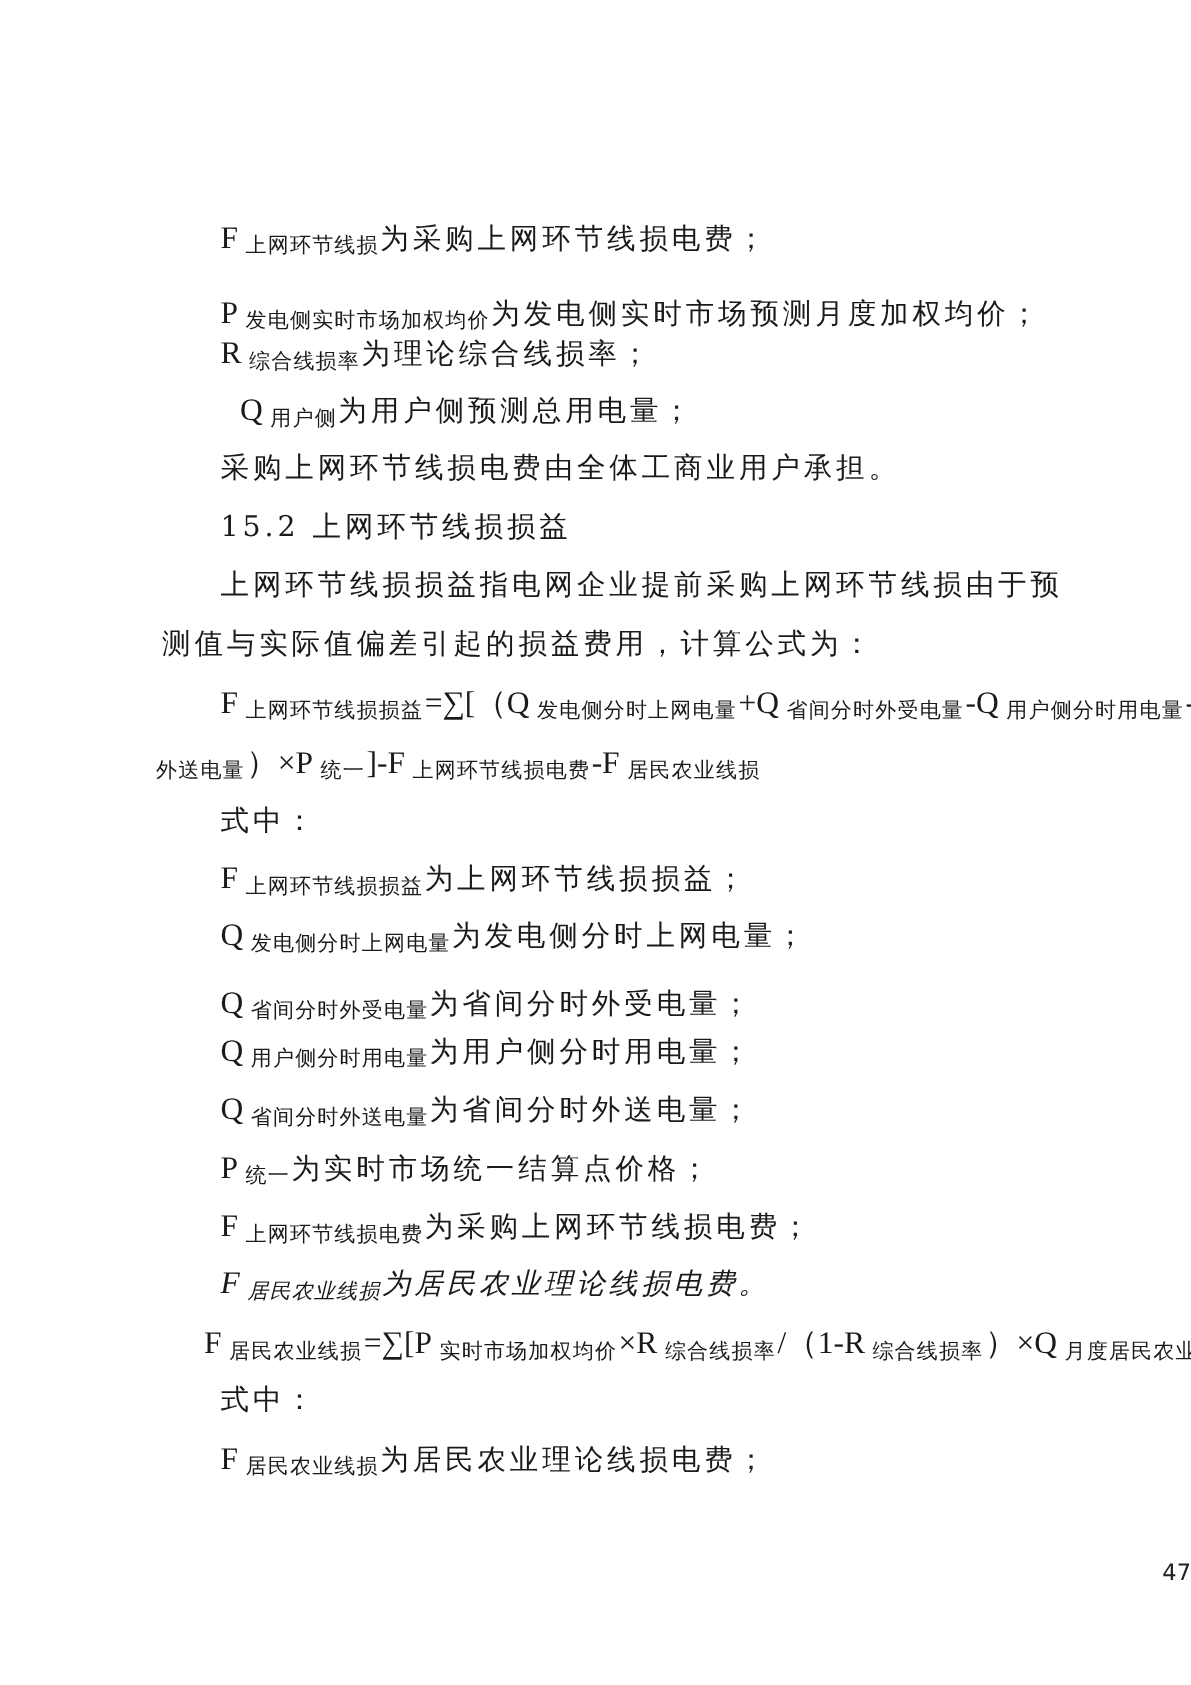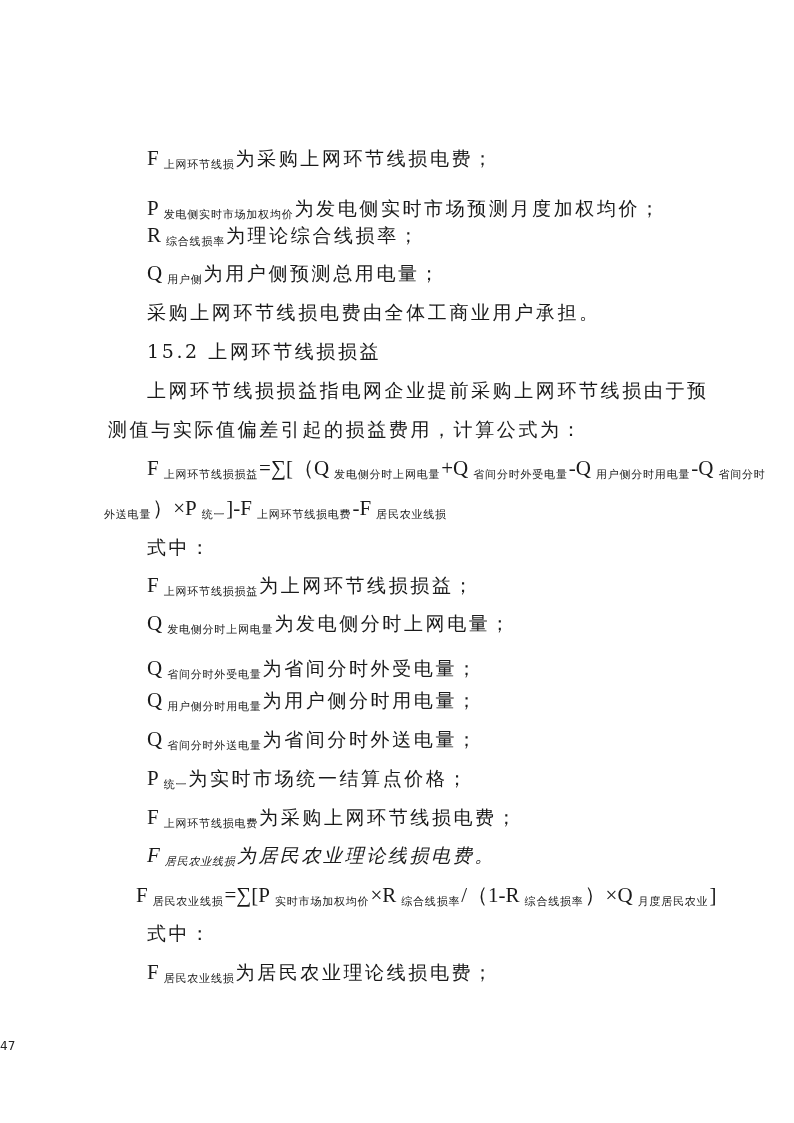--- a/index.html
+++ b/index.html
@@ -1,37 +1,37 @@
 <!DOCTYPE html>
 <html><head>
 <meta charset="utf-8">
 <style>
   html, body { margin: 0; padding: 0; background: #ffffff; }
   body { width: 794px; height: 1123px; position: relative; overflow: hidden;
          font-family: "DejaVu Serif", "Liberation Serif", serif; color: #1a1a1a; }
   .line { position: absolute; white-space: nowrap; font-size: 19px; letter-spacing: 2.6px; line-height: 24px; }
   .sym { font-family: "Liberation Serif", serif; font-size: 21px; letter-spacing: 0; }
-  .sub { font-size: 11px; letter-spacing: 0.8px; vertical-align: -3px; margin-left: 5px; margin-right: 1px; }
+  .sub { font-size: 14px; letter-spacing: 0.8px; vertical-align: -3px; margin-left: 5px; margin-right: 1px; }
   .op { font-family: "Liberation Serif", serif; font-size: 21px; letter-spacing: 0; }
-  .page-num { position: absolute; left: 0; width: 794px; top: 1039px; text-align: left;
-              font-family: "DejaVu Sans", sans-serif; font-size: 12px; color: #222; }
+  .page-num { position: absolute; left: 0; width: 794px; top: 1039px; text-align: right;
+              font-family: "DejaVu Sans", sans-serif; font-size: 15px; color: #222; }
 </style>
 </head>
 <body>
 
 <div class="line" style="left:147px;top:146px;">
   <span class="sym">F</span><span class="sub">上网环节线损</span><span>为采购上网环节线损电费；</span>
 </div>
 <div class="line" style="left:147px;top:184px;margin-top:12px;">
   <span class="sym">P</span><span class="sub">发电侧实时市场加权均价</span><span>为发电侧实时市场预测月度加权均价；</span>
 </div>
 <div class="line" style="left:147px;top:223px;">
   <span class="sym">R</span><span class="sub">综合线损率</span><span>为理论综合线损率；</span>
 </div>
-<div class="line" style="left:147px;top:261px;">
+<div class="line" style="left:160px;top:261px;">
   <span class="sym">Q</span><span class="sub">用户侧</span><span>为用户侧预测总用电量；</span>
 </div>
 <div class="line" style="left:147px;top:300px;">采购上网环节线损电费由全体工商业用户承担。</div>
 
 <div class="line" style="left:147px;top:339px;">15.2 上网环节线损损益</div>
 <div class="line" style="left:147px;top:378px;">上网环节线损损益指电网企业提前采购上网环节线损由于预</div>
 <div class="line" style="left:108px;top:417px;">测值与实际值偏差引起的损益费用，计算公式为：</div>
 
 <div class="line" style="left:147px;top:456px;letter-spacing:0;">
   <span class="sym">F</span><span class="sub">上网环节线损损益</span><span class="op">=∑[（</span><span class="sym">Q</span><span class="sub">发电侧分时上网电量</span><span class="op">+Q</span><span class="sub">省间分时外受电量</span><span class="op">-Q</span><span class="sub">用户侧分时用电量</span><span class="op">-Q</span><span class="sub">省间分时</span>

